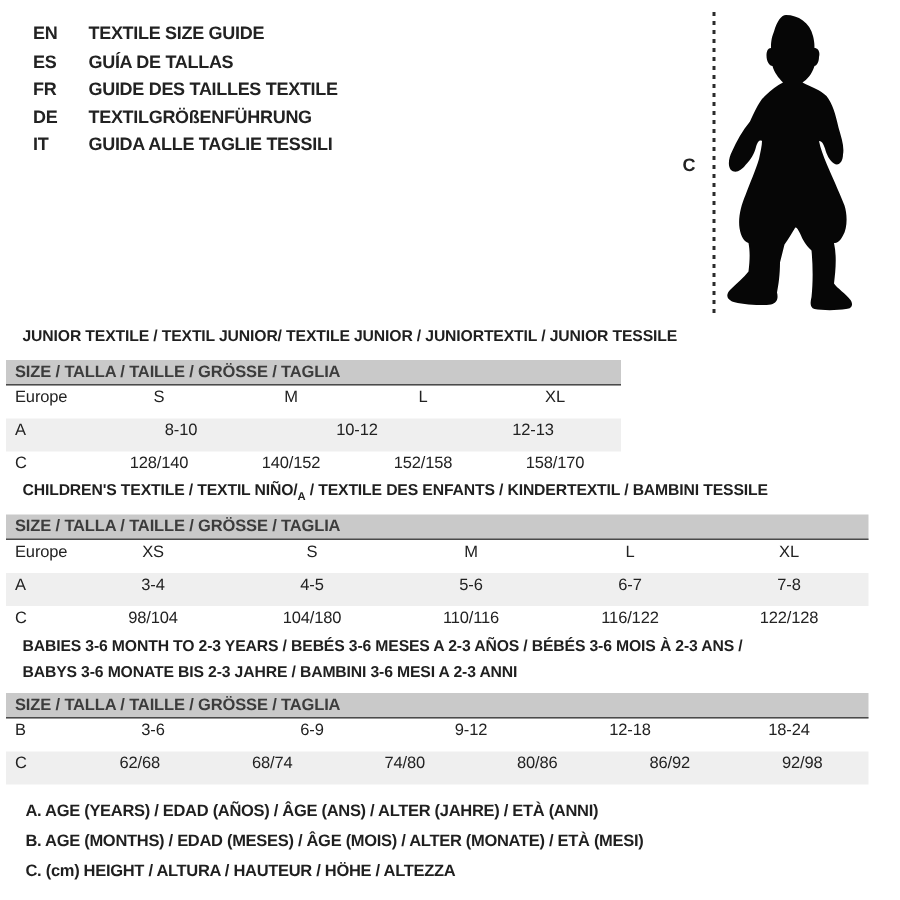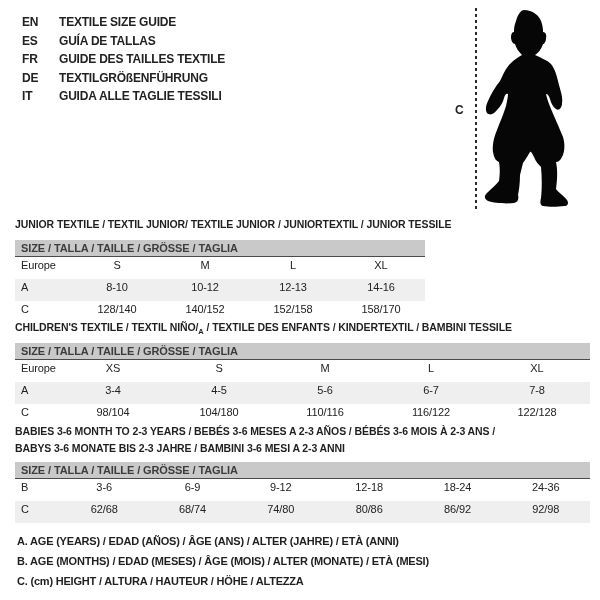--- a/index.html
+++ b/index.html
@@ -16,21 +16,21 @@
   .measure-line{
     position:absolute;left:475px;top:8px;width:2px;height:204px;
     background:repeating-linear-gradient(to bottom,#2b2b2b 0 3px,transparent 3px 6px);
   }
   .height-label{position:absolute;left:455px;top:103px;font-size:12px;font-weight:bold;}
   .baby-svg{position:absolute;left:482px;top:3px;}
   
   .tbl-title{position:absolute;left:15px;font-size:10.5px;font-weight:bold;
     letter-spacing:-0.1px;white-space:nowrap;color:#1f1f1f;}
   .tbl-title sub{font-size:7.5px;}
-  .tbl{position:absolute;left:15px;}
+  .tbl{position:absolute;left:4px;}
   .size-bar{height:17px;line-height:17px;background:#c9c9c9;color:#3c3c3c;
     font-size:11px;font-weight:bold;padding-left:6px;letter-spacing:-0.1px;
     border-bottom:1px solid #4a4a4a;box-sizing:border-box;}
   .trow{display:flex;height:22px;line-height:16.5px;font-size:11px;}
   .trow.alt{background:#efefef;}
   .tcell{flex:1;text-align:center;letter-spacing:-0.1px;}
   .tcell.lab{flex:none;text-align:left;padding-left:6px;box-sizing:border-box;}
   .t1{width:410px;top:240px;}  .t1 .tcell.lab{width:58px;}
   .t2{width:575px;top:343px;}  .t2 .tcell.lab{width:45px;}
   .t3{width:575px;top:462px;}  .t3 .tcell.lab{width:45px;}
@@ -100,21 +100,20 @@
       <span class="tcell">S</span>
       <span class="tcell">M</span>
       <span class="tcell">L</span>
       <span class="tcell">XL</span>
     </div>
     <div class="trow alt">
       <span class="tcell lab">A</span>
       <span class="tcell">8-10</span>
       <span class="tcell">10-12</span>
       <span class="tcell">12-13</span>
-      <span class="tcell">14-16</span>
     </div>
     <div class="trow">
       <span class="tcell lab">C</span>
       <span class="tcell">128/140</span>
       <span class="tcell">140/152</span>
       <span class="tcell">152/158</span>
       <span class="tcell">158/170</span>
     </div>
   </div>
 
@@ -153,21 +152,20 @@
   </div>
   <div class="tbl t3">
     <div class="size-bar">SIZE / TALLA / TAILLE / GRÖSSE / TAGLIA</div>
     <div class="trow">
       <span class="tcell lab">B</span>
       <span class="tcell">3-6</span>
       <span class="tcell">6-9</span>
       <span class="tcell">9-12</span>
       <span class="tcell">12-18</span>
       <span class="tcell">18-24</span>
-      <span class="tcell">24-36</span>
     </div>
     <div class="trow alt">
       <span class="tcell lab">C</span>
       <span class="tcell">62/68</span>
       <span class="tcell">68/74</span>
       <span class="tcell">74/80</span>
       <span class="tcell">80/86</span>
       <span class="tcell">86/92</span>
       <span class="tcell">92/98</span>
     </div>

